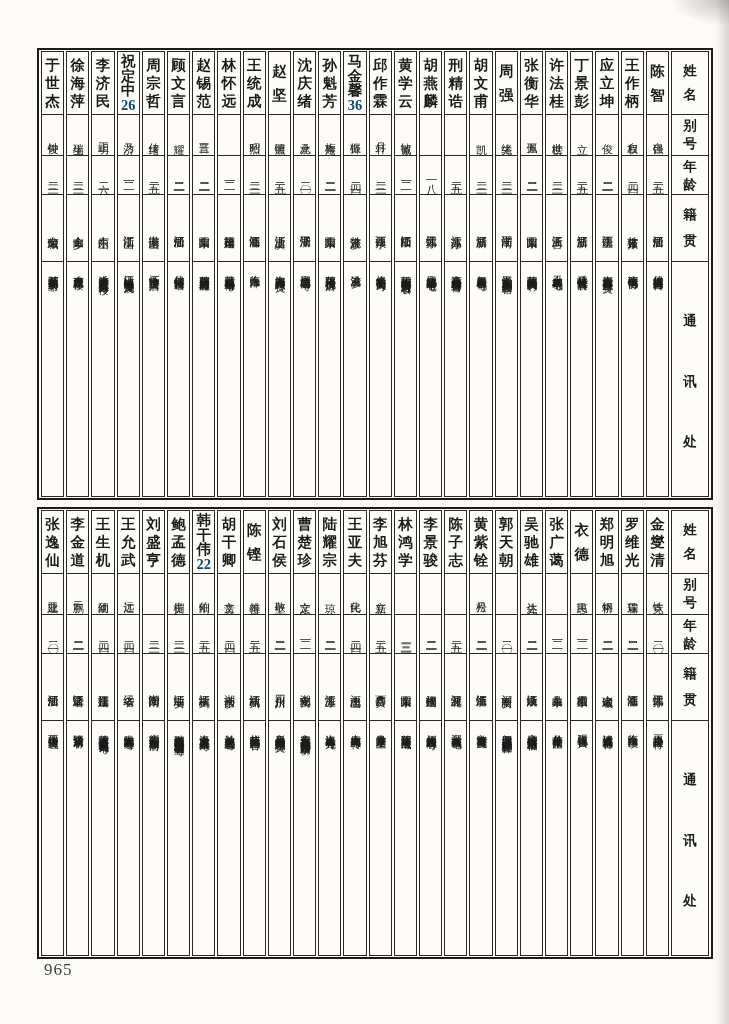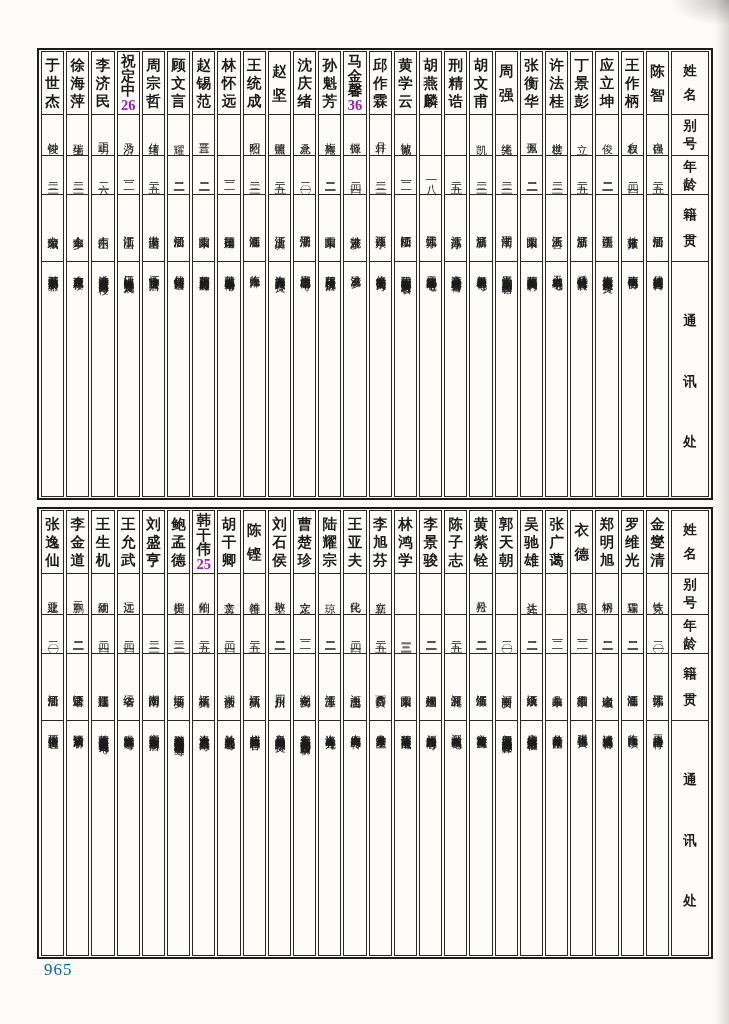--- a/index.html
+++ b/index.html
@@ -49,33 +49,33 @@
   .c-alias{height:40px;}
   .c-age{height:38px;}
   .c-native{height:66px;}
   .c-addr{flex:1;border-bottom:none;align-items:flex-start;padding-top:5px;}
   .vchars{
     display:flex;flex-direction:column;align-items:center;
     justify-content:space-evenly;height:100%;width:100%;padding:2px 0;
     box-sizing:border-box;
   }
   .c-name .vchars span{font-size:14.5px;font-weight:bold;line-height:1;}
-  .note{font-size:7px;font-weight:normal;line-height:1;color:#a21caf;}
+  .note{font-size:7px;font-weight:normal;line-height:1;color:#0c4a6e;}
   .vtext{
     writing-mode:vertical-rl;text-orientation:upright;
     line-height:1;display:block;
   }
   .c-alias .vtext{font-size:11px;letter-spacing:1px;}
   .c-age .vtext{font-size:11.5px;letter-spacing:1px;}
   .c-native .vtext{font-size:11px;letter-spacing:0.5px;max-height:60px;}
   .c-addr .vtext{font-size:10.5px;letter-spacing:0.6px;max-height:100%;}
   .hdrcol .cell span{font-size:13.5px;font-weight:bold;}
   .pagenum{
     position:absolute;left:44px;top:960px;
-    font-size:17px;color:#0369a1;letter-spacing:1px;
+    font-size:17px;color:#404040;letter-spacing:1px;
   }
 </style>
 </head>
 <body>
 
 <div class="page">
   <div class="roster top">
       <div class="col">
         <div class="cell c-name">
           <div class="vchars">
@@ -752,21 +752,21 @@
         <div class="cell c-addr">
           <span class="vtext">瑞安城市角桥福宁鞋庄转南门底横街二十五号</span>
         </div>
       </div>
       <div class="col">
         <div class="cell c-name">
           <div class="vchars">
             <span>韩</span>
             <span>干</span>
             <span>伟</span>
-            <span class="note">25</span>
+            <span class="note">22</span>
           </div>
         </div>
         <div class="cell c-alias">
           <span class="vtext">伯刚</span>
         </div>
         <div class="cell c-age">
           <span class="vtext">二五</span>
         </div>
         <div class="cell c-native">
           <span class="vtext">浙江杭州</span>

